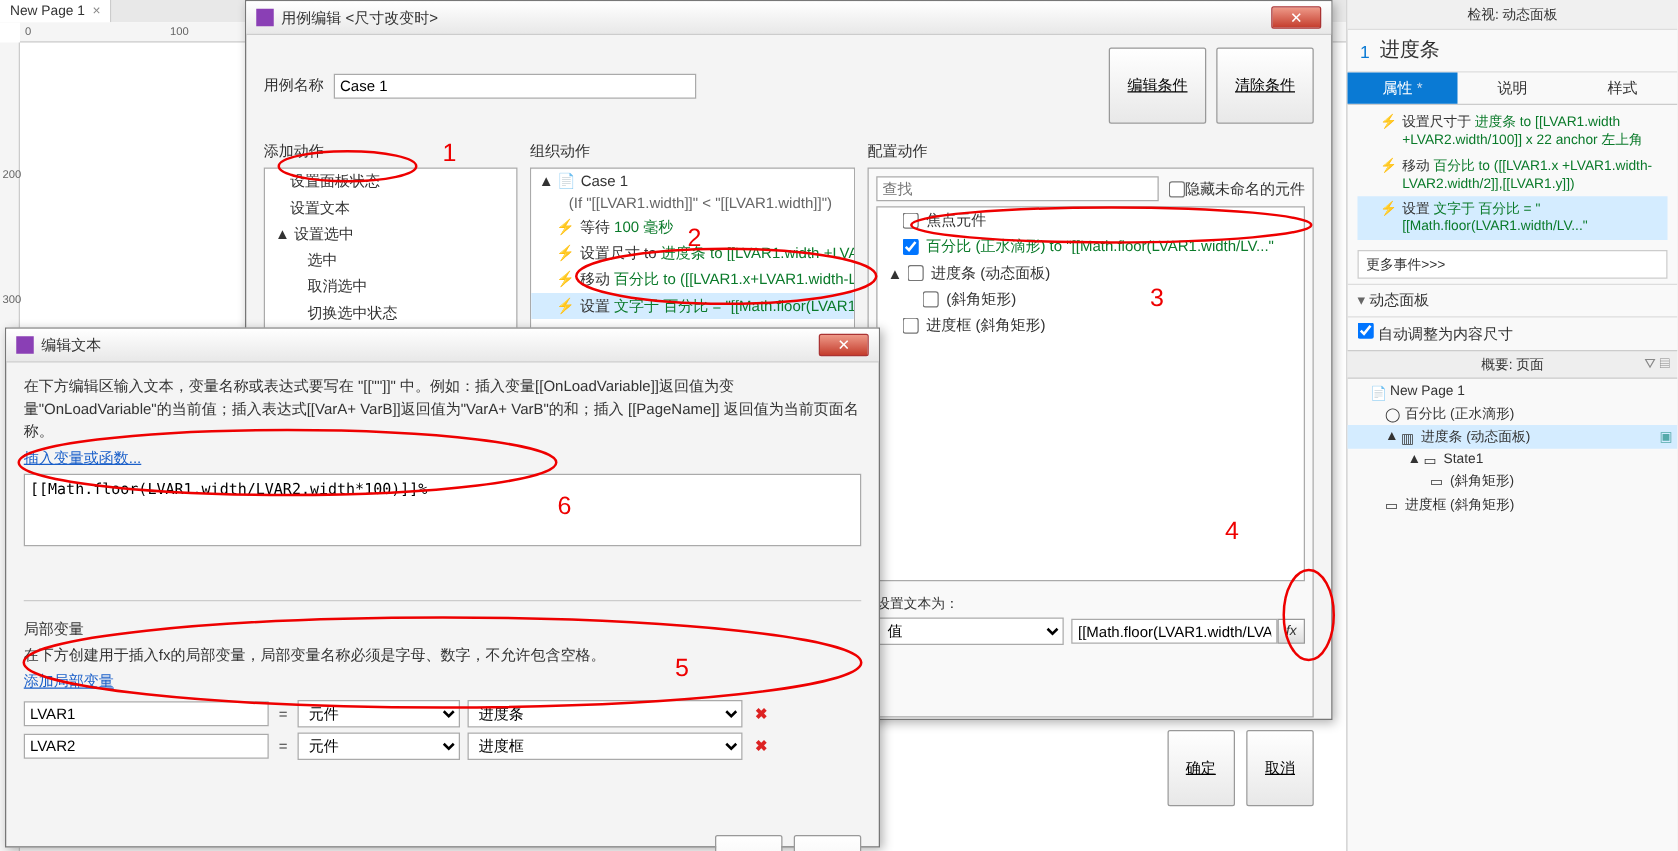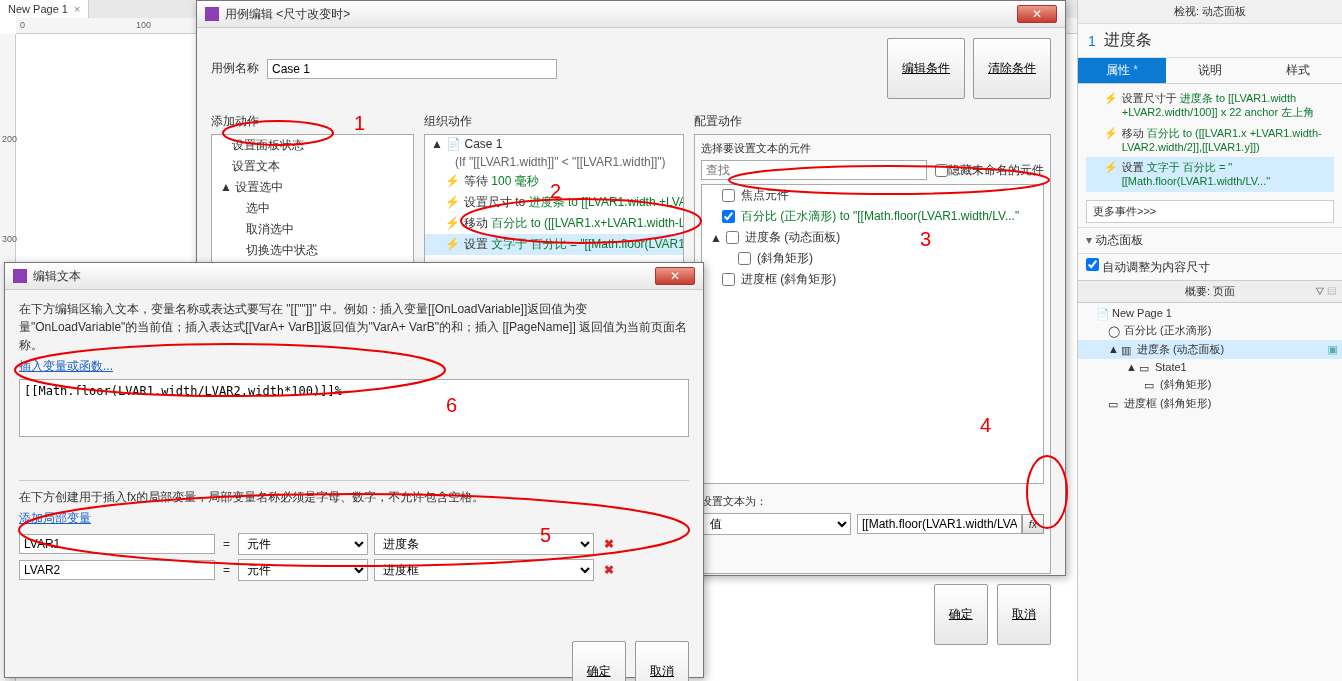--- a/index.html
+++ b/index.html
@@ -121,21 +121,20 @@
           <div class="tree-item green"><span class="bolt">⚡</span><span>等待 </span><span class="hl">100 毫秒</span></div>
           <div class="tree-item green"><span class="bolt">⚡</span><span>设置尺寸 to </span><span class="hl">进度条 to [[LVAR1.width +LVAR2.width/100]] x 22 anchor 左上角</span></div>
           <div class="tree-item green"><span class="bolt">⚡</span><span>移动 </span><span class="hl">百分比 to ([[LVAR1.x+LVAR1.width-LVAR2.width/2]],[[LVAR1.y]])</span></div>
           <div class="tree-item green sel"><span class="bolt">⚡</span><span>设置 </span><span class="hl"><span>文字于 百分比</span><span> = "[[Math.floor(LVAR1.width/LV..."</span></span></div>
         </div>
       </div>
 
       <div style="flex:1;">
         <div class="section-head">配置动作</div>
         <div style="border:1px solid #aaa; padding:6px; background:#f9f9f9; height:440px; position:relative;">
-          <div style="font-size:11px; margin-bottom:4px;">选择要设置文本的元件</div>
           <div style="display:flex; align-items:center; margin-bottom:4px;">
             <input class="text" style="flex: 1 1 0%; color: #000000;" placeholder="查找">
             <label style="margin-left:8px; display:flex; align-items:center;">
                 <input type="checkbox" style=""> 
                 <span>隐藏未命名的元件</span>
               </label>
           </div>
           <div class="list-box" style="height:300px;">
             <div class="checkbox-row">
                 <input type="checkbox" style="">
@@ -176,20 +175,21 @@
     <span class="icon-rp"></span>
     <span class="title-text">编辑文本</span>
     <span class="close-btn">✕</span>
   </div>
   <div class="dialog-body">
     <div style="font-size:12px; line-height:1.5; margin-bottom:4px;">在下方编辑区输入文本，变量名称或表达式要写在 "[[""]]" 中。例如：插入变量[[OnLoadVariable]]返回值为变量"OnLoadVariable"的当前值；插入表达式[[VarA+ VarB]]返回值为"VarA+ VarB"的和；插入 [[PageName]] 返回值为当前页面名称。</div>
     <span class="link">插入变量或函数...</span>
     <textarea class="textarea" style="margin-top: 4px;">[[Math.floor(LVAR1.width/LVAR2.width*100)]]%</textarea>
 
     <div style="margin-top:40px; border-top:1px solid #ccc; padding-top:8px;">
+      <div class="section-head">局部变量</div>
       <div style="font-size:12px; margin-bottom:4px;">在下方创建用于插入fx的局部变量，局部变量名称必须是字母、数字，不允许包含空格。</div>
       <span class="link">添加局部变量</span>
       <div style="margin-top:6px;">
         <div class="local-var-row">
           <input class="text" value="LVAR1" style="">
           <span class="eq">=</span>
           <select><option>元件</option></select>
           <select style="width:220px; margin-left:6px;"><option>进度条</option></select>
           <span class="del">✖</span>
         </div>

